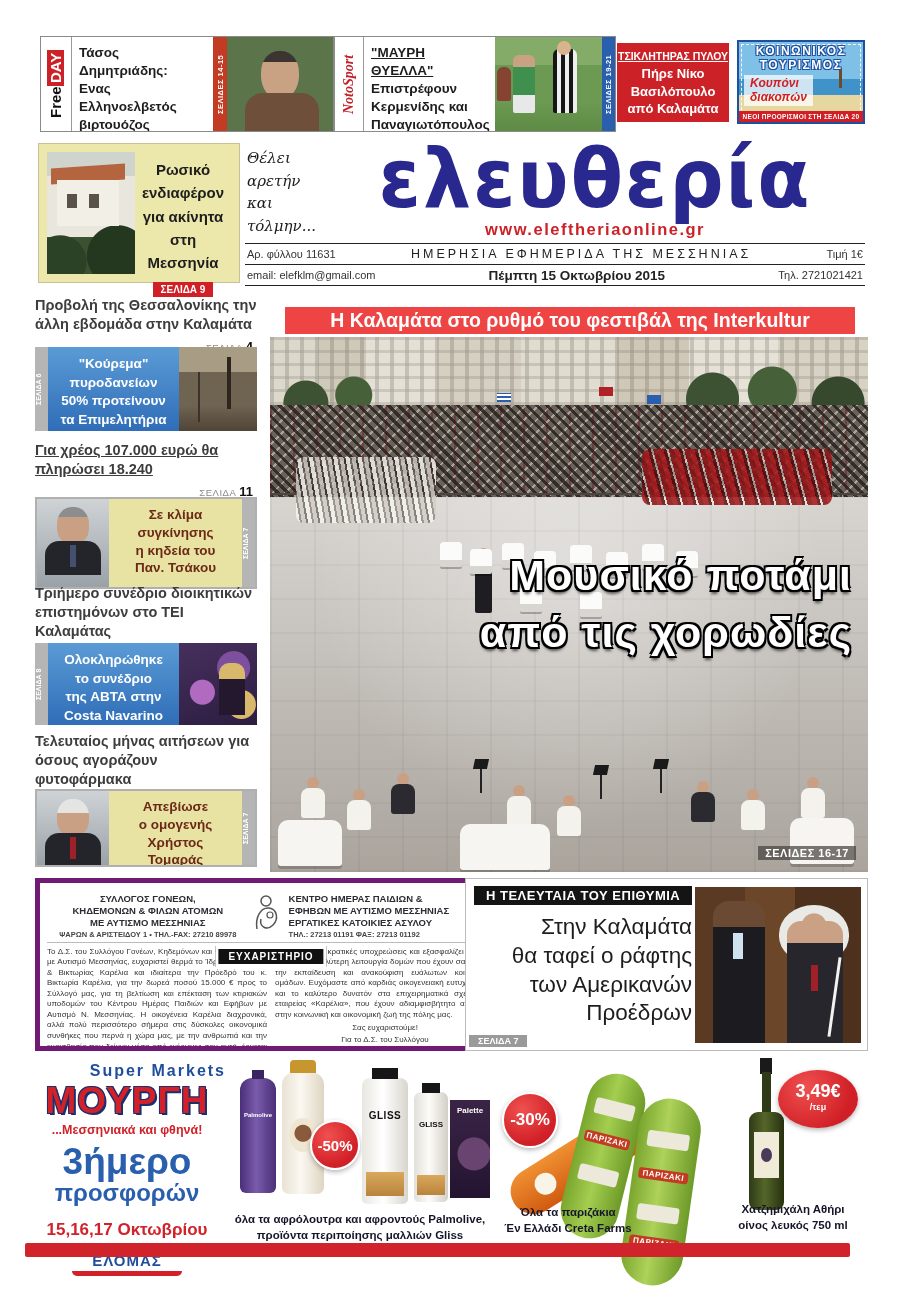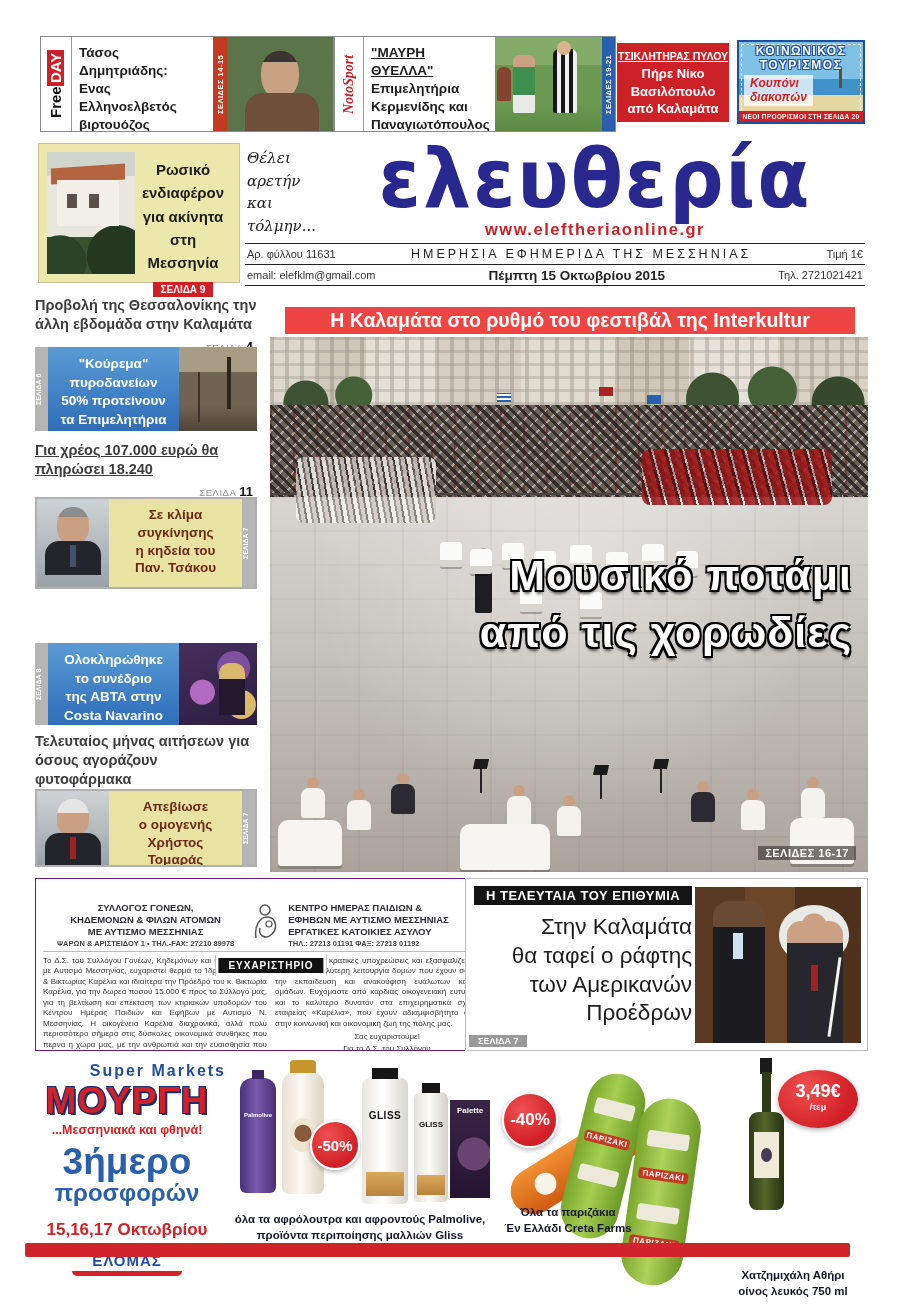--- a/index.html
+++ b/index.html
@@ -152,22 +152,22 @@
   .mus.dark:after{background:#2a2a30;}
   .stand{position:absolute;width:2px;height:26px;background:#222;}
   .stand:before{content:"";position:absolute;left:-6px;top:-8px;width:14px;height:10px;background:#1a1a1a;transform:skewX(-12deg);}
   .big-chair{position:absolute;width:64px;height:46px;background:#f6f5f1;border-radius:10px 10px 3px 3px;box-shadow:0 3px 0 rgba(0,0,0,.2);}
   .overlay{position:absolute;right:16px;top:210px;text-align:right;color:#fff;font-weight:800;font-size:43px;line-height:1.32;
      letter-spacing:1px;text-shadow:-2px -2px 0 #000,2px -2px 0 #000,-2px 2px 0 #000,2px 2px 0 #000,0 4px 3px rgba(0,0,0,.6);}
   .ph-pages{position:absolute;right:12px;bottom:12px;background:rgba(70,66,62,.72);color:#fff;font-size:11px;
      font-weight:bold;padding:1px 7px;letter-spacing:.5px;}
 
   
-  .thanks{position:absolute;left:35px;top:878px;width:472px;height:173px;border:1px solid #701a75;box-sizing:border-box;
-     background:#fff;padding:23px 7px;overflow:hidden;}
+  .thanks{position:absolute;left:35px;top:878px;width:472px;height:173px;border:5px solid #701a75;box-sizing:border-box;
+     background:#fff;padding:10px 7px;overflow:hidden;}
   .t-head{display:flex;align-items:flex-start;border-bottom:1px solid #bbb;padding-bottom:3px;}
   .t-head-left{width:45%;text-align:center;}
   .t-head-right{flex:1;text-align:left;padding-left:6px;}
   .t-org{font-size:9.5px;font-weight:bold;color:#2c2c34;line-height:1.25;}
   .t-contact{font-size:7.5px;font-weight:bold;color:#444;margin-top:1px;}
   .t-logo{width:34px;height:40px;flex:0 0 34px;}
   .t-body{position:relative;display:flex;gap:8px;margin-top:4px;}
   .t-col{flex:1;font-size:8px;line-height:1.32;color:#333;text-align:justify;}
   .t-badge{position:absolute;left:50%;top:-1px;transform:translateX(-50%);background:#111;color:#fff;
      font-size:10px;font-weight:bold;letter-spacing:1px;padding:2px 10px;border:3px solid #fff;white-space:nowrap;}
@@ -277,21 +277,21 @@
       <div class="fd-jacket"></div>
     </div>
   </div>
 
   <div class="banner" style="left:334px;width:280px;">
     <div class="ns-logo">
       <span class="vword">NotoSport</span>
     </div>
     <div class="bn-text">
       <div class="ns-kicker">"ΜΑΥΡΗ ΘΥΕΛΛΑ"</div>
-      <div>Επιμελητήρια</div>
+      <div>Επιστρέφουν</div>
       <div>Κερμενίδης και</div>
       <div>Παναγιωτόπουλος</div>
     </div>
     <div class="bn-photo ns-photo">
       <div class="player p-red"></div>
       <div class="player p-green"></div>
       <div class="player p-stripe"></div>
     </div>
     <div class="bn-pages" style="background:#2a5fae;">
       <span class="vword">ΣΕΛΙΔΕΣ 19-21</span>
@@ -388,20 +388,24 @@
       <div>Σε κλίμα</div>
       <div>συγκίνησης</div>
       <div>η κηδεία του</div>
       <div>Παν. Τσάκου</div>
     </div>
     <div class="sb-strip">
         <span class="vword">ΣΕΛΙΔΑ 7</span>
       </div>
   </div>
 
+  <div class="sb-text" style="top:584px;">
+    <div>Τριήμερο συνέδριο διοικητικών επιστημόνων στο ΤΕΙ Καλαμάτας</div>
+    <div class="pref"><span class="w">ΣΕΛΙΔΑ</span><span class="n">12</span></div>
+  </div>
 
   <div class="sb-box" style="top:643px;height:82px;">
     <div class="sb-strip">
         <span class="vword">ΣΕΛΙΔΑ 8</span>
       </div>
     <div class="sb-blue-txt">
       <div>Ολοκληρώθηκε</div>
       <div>το συνέδριο</div>
       <div>της ΑΒΤΑ στην</div>
       <div>Costa Navarino</div>
@@ -564,21 +568,21 @@
   <div class="box-palette">
     <div class="pal-word">Palette</div>
   </div>
   <div class="cap" style="left:232px;top:1212px;width:256px;">
     <div>όλα τα αφρόλουτρα και αφροντούς Palmolive,</div>
     <div>προϊόντα περιποίησης μαλλιών Gliss</div>
     <div>&amp; βαφές μαλλιών Palette -50%</div>
   </div>
 
   <div class="badge-circle" style="left:502px;top:1092px;width:52px;height:52px;font-size:17px;z-index:3;">
-    <span>-40%</span>
+    <span>-30%</span>
   </div>
   <div class="sausage s-orange"></div>
   <div class="sausage s-green1">
     <div class="s-chip" style="top:28px;"></div>
     <div class="s-label" style="top:62px;">ΠΑΡΙΖΑΚΙ</div>
     <div class="s-chip" style="top:96px;"></div>
   </div>
   <div class="sausage s-green2">
     <div class="s-chip" style="top:34px;"></div>
     <div class="s-label" style="top:72px;">ΠΑΡΙΖΑΚΙ</div>
@@ -591,19 +595,19 @@
   </div>
 
   <div class="wine-cap"></div>
   <div class="wine-neck"></div>
   <div class="wine-body"></div>
   <div class="wine-label"></div>
   <div class="price-badge">
     <div class="price-main">3,49€</div>
     <div class="price-per">/τεμ</div>
   </div>
-  <div class="cap" style="left:718px;top:1268px;width:150px;">
+  <div class="cap" style="left:718px;top:1202px;width:150px;">
     <div>Χατζημιχάλη Αθήρι</div>
     <div>οίνος λευκός 750 ml</div>
   </div>
 
   <div class="redbar"></div>
 </div>
 
 </body></html>

